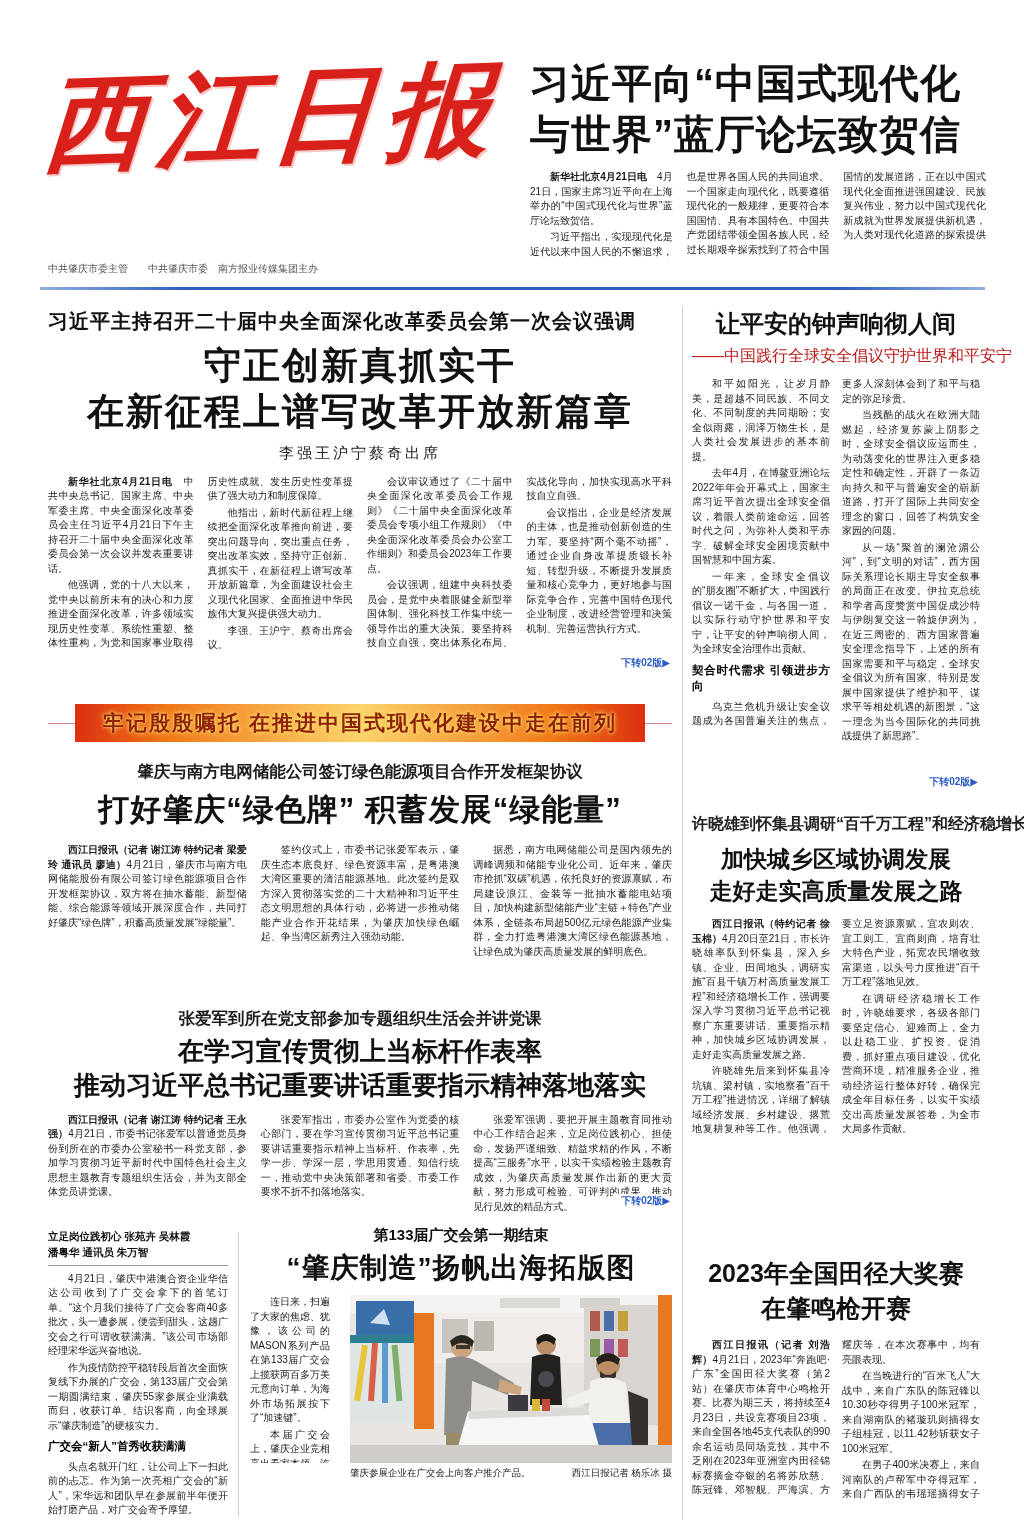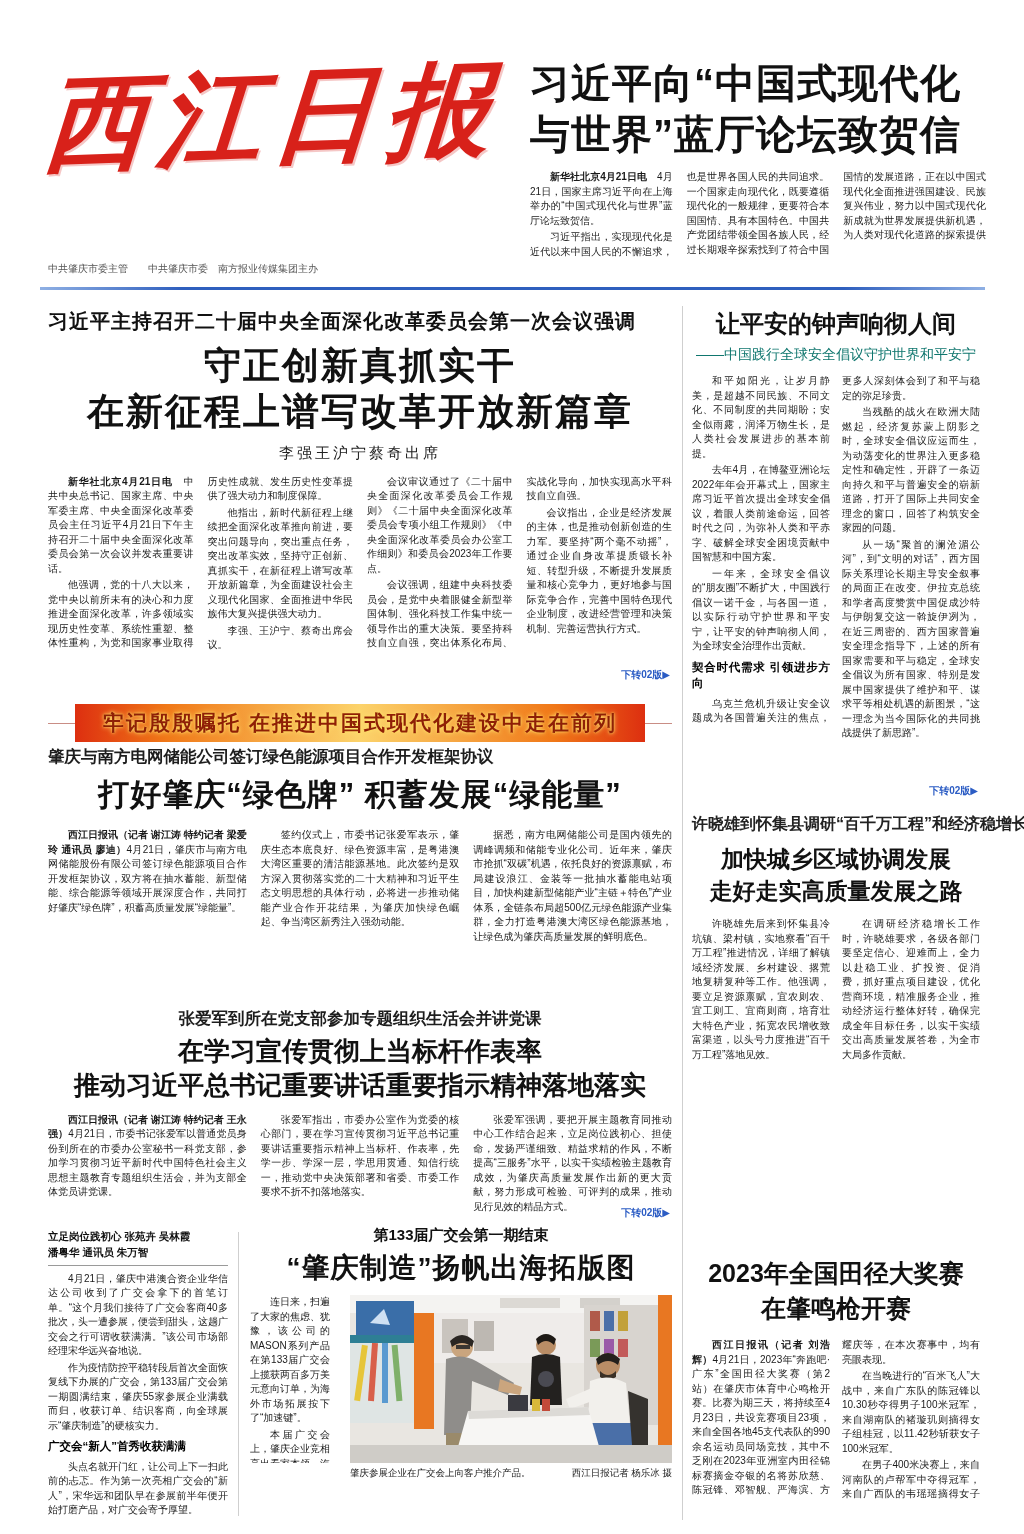--- a/index.html
+++ b/index.html
@@ -15,40 +15,40 @@
   .tiny{font-size:10px;color:#444;line-height:1.6;white-space:nowrap;}
   .bigday{font-size:36px;font-weight:800;color:#1c1c1c;line-height:1;}
   .vrule{width:1px;height:38px;background:#9a9a9a;}
   .organizer{font-size:10px;color:#555;text-align:left;white-space:nowrap;}
 
   
   .tr-head{font-size:40px;font-weight:900;line-height:1.28;letter-spacing:1px;white-space:nowrap;}
   .kickA{font-size:20px;font-weight:700;letter-spacing:1px;white-space:nowrap;}
   .hlA{font-size:37px;font-weight:900;text-align:center;line-height:1.25;letter-spacing:2px;}
   .attendance{font-size:15px;text-align:center;letter-spacing:3px;color:#222;margin-top:8px;}
-  .kickB{font-size:16.5px;font-weight:600;text-align:left;color:#1d1d1d;}
+  .kickB{font-size:16.5px;font-weight:600;text-align:center;color:#1d1d1d;margin-top:15px;}
   .hlB{font-size:31px;font-weight:900;text-align:center;letter-spacing:1px;margin-top:6px;}
   .kickC{font-size:16.5px;font-weight:600;text-align:center;color:#1d1d1d;}
   .hlC{font-size:26px;font-weight:900;text-align:center;line-height:1.32;margin-top:4px;}
   .rhead{font-size:24px;font-weight:900;text-align:center;}
-  .rsub{font-size:14px;text-align:center;margin-top:6px;color:#0f766e;white-space:nowrap;}
+  .rsub{font-size:16px;text-align:center;margin-top:6px;color:#b91c1c;white-space:nowrap;}
   .rkick{font-size:16px;font-weight:600;text-align:center;color:#222;white-space:nowrap;}
   .r2head{font-size:23px;font-weight:900;text-align:center;line-height:1.4;margin-top:8px;}
   .r3head{font-size:25px;font-weight:900;text-align:center;line-height:1.4;}
   .fairkick{font-size:15px;font-weight:600;text-align:center;}
   .fairhl{font-size:28px;font-weight:900;text-align:center;margin-top:4px;letter-spacing:1px;}
 
   
   .jbody{font-size:10px;line-height:1.45;text-align:justify;color:#1a1a1a;overflow:hidden;position:relative;}
   .jbody p{margin:0 0 2px;text-indent:2em;}
   .cols2{column-count:2;column-gap:12px;}
   .cols3{column-count:3;column-gap:14px;}
   .cols4{column-count:4;column-gap:14px;}
   .colhead{font-size:11.5px;font-weight:700;margin:5px 0;text-indent:0;color:#000;}
-  .cont{position:absolute;right:2px;bottom:4px;color:#2b5cc4;font-size:10px;background:#fff;padding-left:8px;font-weight:600;margin-left:28px;}
+  .cont{position:absolute;right:2px;bottom:16px;color:#2b5cc4;font-size:10px;background:#fff;padding-left:8px;font-weight:600;margin-left:28px;}
   b{font-weight:700;}
 
   
   .blue-bar{height:3px;background:linear-gradient(90deg,#8fb0e4,#2f5fbe 15%,#2f5fbe 85%,#8fb0e4);}
   .v-sep{width:1px;background:#cfcfcf;}
 
   
   .banner-row{display:flex;align-items:center;}
   .banner-line{flex:1;height:1px;background:#c98d85;}
   .banner-box{padding:5px 28px;font-size:21px;font-weight:800;letter-spacing:2px;color:#8f1f06;
@@ -244,20 +244,21 @@
         </div>
       <span class="cont">下转02版▶</span>
     </div>
   </div>
 
   <div class="abs" style="left:692px;top:814px;width:288px;">
     <div class="rkick">许晓雄到怀集县调研“百千万工程”和经济稳增长工作</div>
     <div class="r2head">加快城乡区域协调发展</div>
     <div class="r2head" style="margin-top:0;">走好走实高质量发展之路</div>
     <div class="jbody cols2" style="margin-top:10px;height:330px;">
+      <p><b>西江日报讯（特约记者 徐玉棉）</b><span>4月20日至21日，市长许晓雄率队到怀集县，深入乡镇、企业、田间地头，调研实施“百县千镇万村高质量发展工程”和经济稳增长工作，强调要深入学习贯彻习近平总书记视察广东重要讲话、重要指示精神，加快城乡区域协调发展，走好走实高质量发展之路。</span></p>
       <div>
           <p>许晓雄先后来到怀集县冷坑镇、梁村镇，实地察看“百千万工程”推进情况，详细了解镇域经济发展、乡村建设、撂荒地复耕复种等工作。他强调，要立足资源禀赋，宜农则农、宜工则工、宜商则商，培育壮大特色产业，拓宽农民增收致富渠道，以头号力度推进“百千万工程”落地见效。</p>
           <p>在调研经济稳增长工作时，许晓雄要求，各级各部门要坚定信心、迎难而上，全力以赴稳工业、扩投资、促消费，抓好重点项目建设，优化营商环境，精准服务企业，推动经济运行整体好转，确保完成全年目标任务，以实干实绩交出高质量发展答卷，为全市大局多作贡献。</p>
         </div>
     </div>
   </div>
 
   <div class="abs" style="left:692px;top:1256px;width:288px;">
     <div class="r3head">2023年全国田径大奖赛</div>
     <div class="r3head">在肇鸣枪开赛</div>

